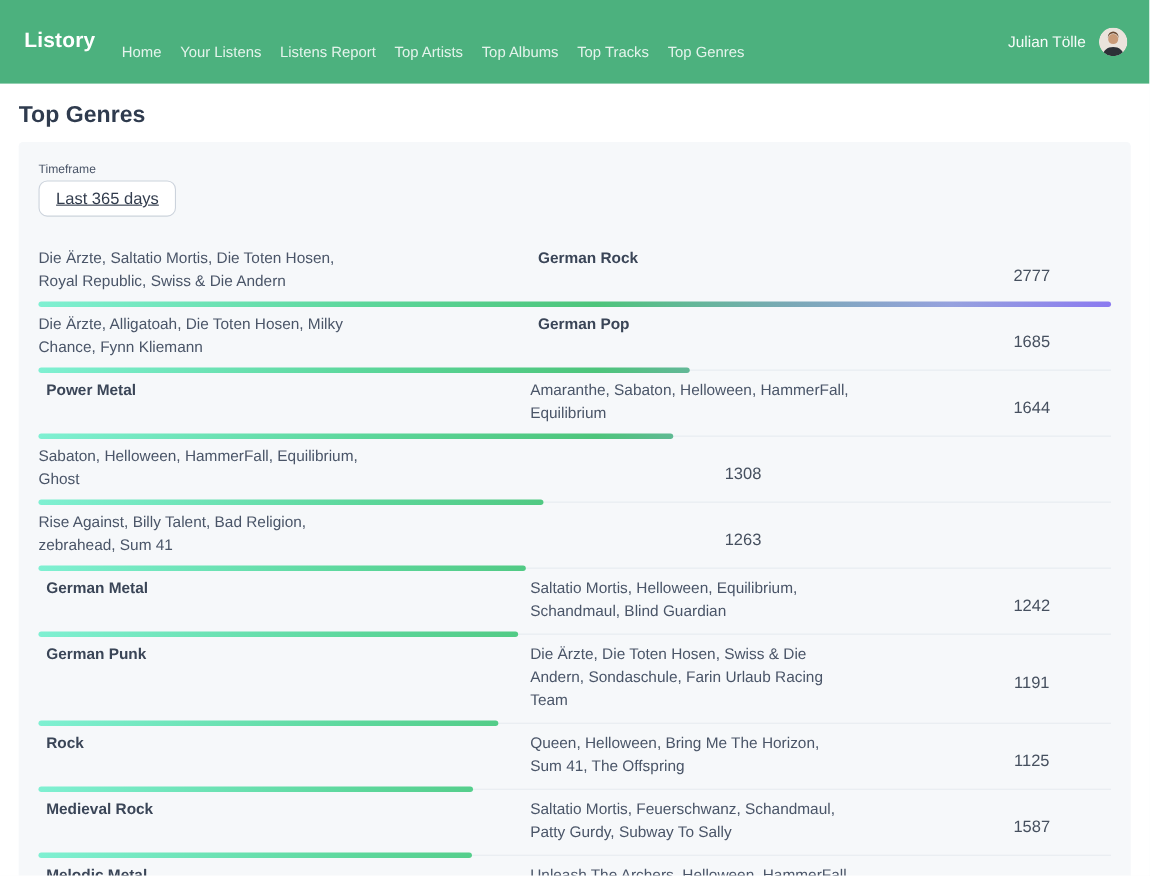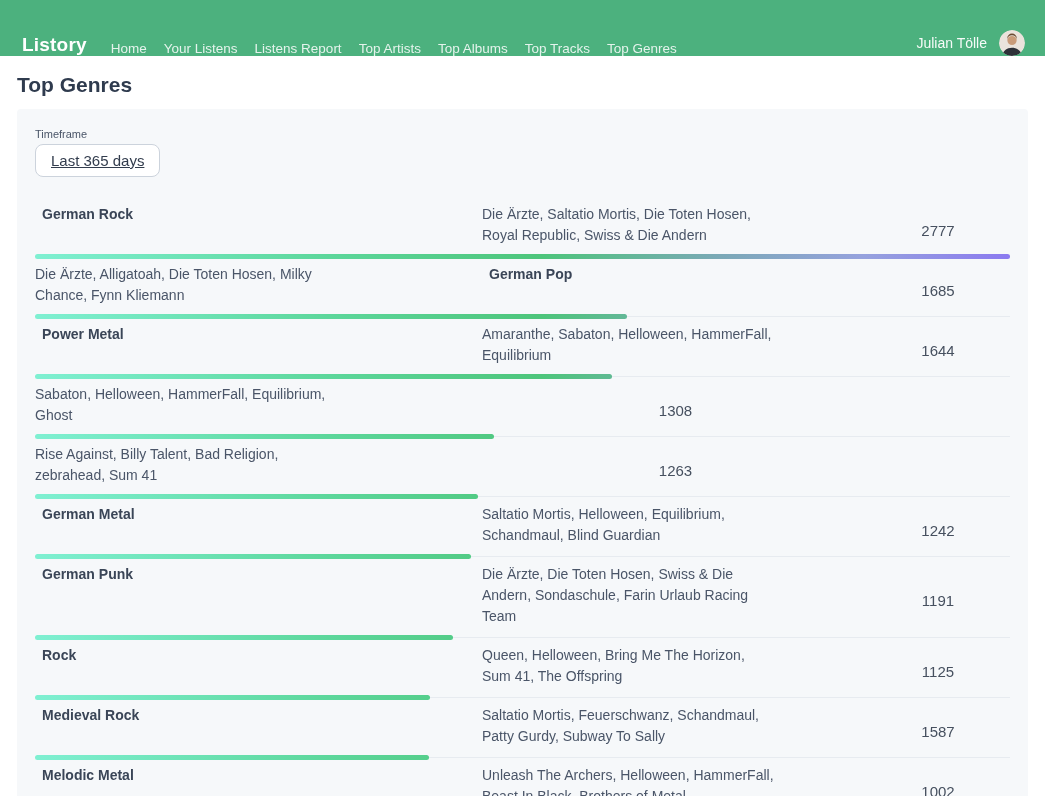--- a/index.html
+++ b/index.html
@@ -4,24 +4,24 @@
 <style>
   * { box-sizing: border-box; margin: 0; padding: 0; }
   html, body {
     width: 1045px; height: 796px;
     overflow: hidden;
     background: #ffffff;
     font-family: "Liberation Sans", sans-serif;
   }
   
   .appbar {
-    height: 56px;
+    height: 76px;
     background: #4cb17e;
     display: flex;
-    align-items: flex-end;
+    align-items: center;
     padding: 0 20px 0 22px;
   }
   .brand {
     color: #ffffff;
     font-size: 19px;
     font-weight: 700;
     letter-spacing: .2px;
     text-decoration: none;
     cursor: pointer;
   }
@@ -171,22 +171,22 @@
 
   <div class="card">
     <div class="filters">
       <span class="filter-label">Timeframe</span>
       <button class="timeframe-btn">Last 365 days</button>
     </div>
 
     <div class="genres-table">
 
       <div class="row">
+        <div class="cell artists">Die Ärzte, Saltatio Mortis, Die Toten Hosen, Royal Republic, Swiss &amp; Die Andern</div>
         <div class="cell genre">German Rock</div>
-        <div class="cell artists">Die Ärzte, Saltatio Mortis, Die Toten Hosen, Royal Republic, Swiss &amp; Die Andern</div>
         <div class="cell count">2777</div>
         <div class="bar" style="width: 100%; background-size: 100% 100%;"></div>
       </div>
 
       <div class="row">
         <div class="cell artists">Die Ärzte, Alligatoah, Die Toten Hosen, Milky Chance, Fynn Kliemann</div>
         <div class="cell genre">German Pop</div>
         <div class="cell count">1685</div>
         <div class="bar" style="width: 60.677%; background-size: 164.807% 100%;"></div>
       </div>

